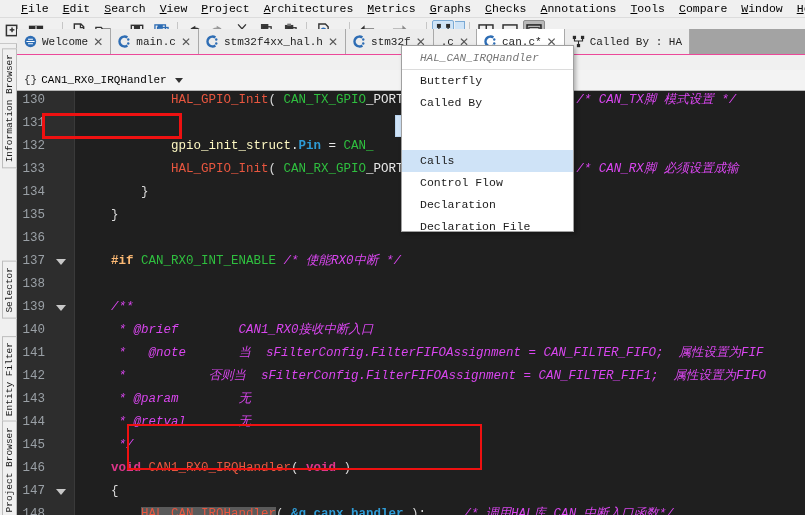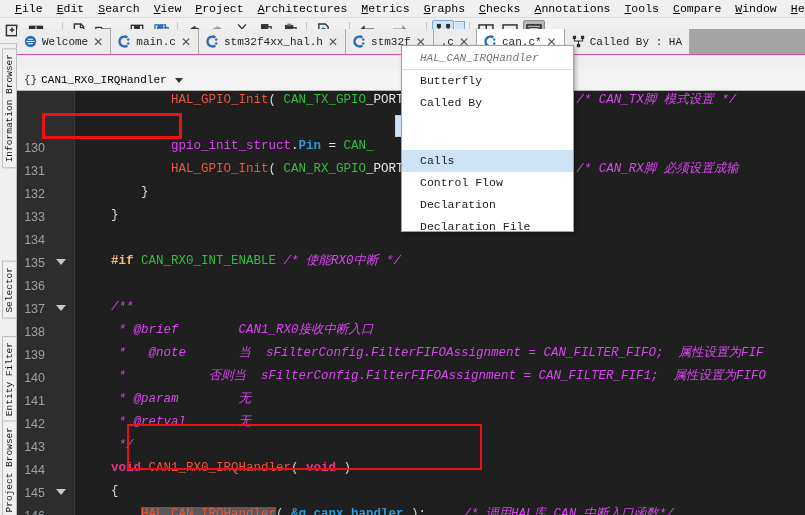--- a/index.html
+++ b/index.html
@@ -9,21 +9,21 @@
     font-family:"Liberation Sans", sans-serif;
     font-size:11px;color:#000;
     -webkit-font-smoothing:none;
   }
   #app{position:relative;width:805px;height:515px;overflow:hidden;background:#f0f0f0;}
 
   
   .menubar{
     position:absolute;left:0;top:0;width:805px;height:18px;
     background:#f0f0f0;border-bottom:1px solid #dcdcdc;
-    display:flex;align-items:center;padding-left:8px;box-sizing:border-box;
+    display:flex;align-items:center;padding-left:14px;box-sizing:border-box;
   }
   .menu-item{
     font-family:"Liberation Mono", monospace;
     font-size:11.5px;color:#000;padding:1px 7px;white-space:nowrap;cursor:default;
   }
   .menu-item .mn{text-decoration:underline;}
 
   
   .toolbar{
     position:absolute;left:0;top:18px;width:805px;height:26px;
@@ -100,36 +100,36 @@
   .foldcol{
     position:absolute;left:33px;top:0;width:25px;height:424px;
     background:#2d2d2d;border-right:1px solid #3a3a3a;box-sizing:border-box;
   }
   .codearea{
     position:absolute;left:58px;top:0;right:0;height:424px;
     background:#1f1f1f;overflow:hidden;
   }
   .ln{
     position:absolute;right:5px;color:#9aa0a6;font-size:12.5px;
-    font-family:Liberation Sans, sans-serif;line-height:23px;height:23px;margin-top:48px;
+    font-family:Liberation Mono, monospace;line-height:23px;height:23px;
   }
   .fold{
     position:absolute;left:6px;width:12px;height:23px;line-height:23px;cursor:default;
   }
   .fold i{
     display:block;margin-top:9px;width:0;height:0;
     border-left:5px solid transparent;border-right:5px solid transparent;border-top:6px solid #c8c8c8;
   }
   .cline{
     position:absolute;left:6px;height:23px;line-height:23px;white-space:pre;
     font-family:"Liberation Mono",monospace;font-size:12.5px;
   }
   .kw{color:#e0368a;font-weight:bold;}
   .fn{color:#e8563f;}
-  .type{color:#d946ef;}
+  .type{color:#fef9c3;}
   .cst{color:#2fbf3f;}
   .cmt{color:#d946ef;font-style:italic;}
   .pp{color:#fdba74;font-weight:bold;}
   .op{color:#e8e8e8;}
   .var{color:#2e9bd6;font-weight:bold;}
   .punc{color:#d8d8d8;}
   .selbg{background:#5a5a5a;}
 
   
   .redbox{position:absolute;border:2px solid #ee1111;box-sizing:border-box;pointer-events:none;}

